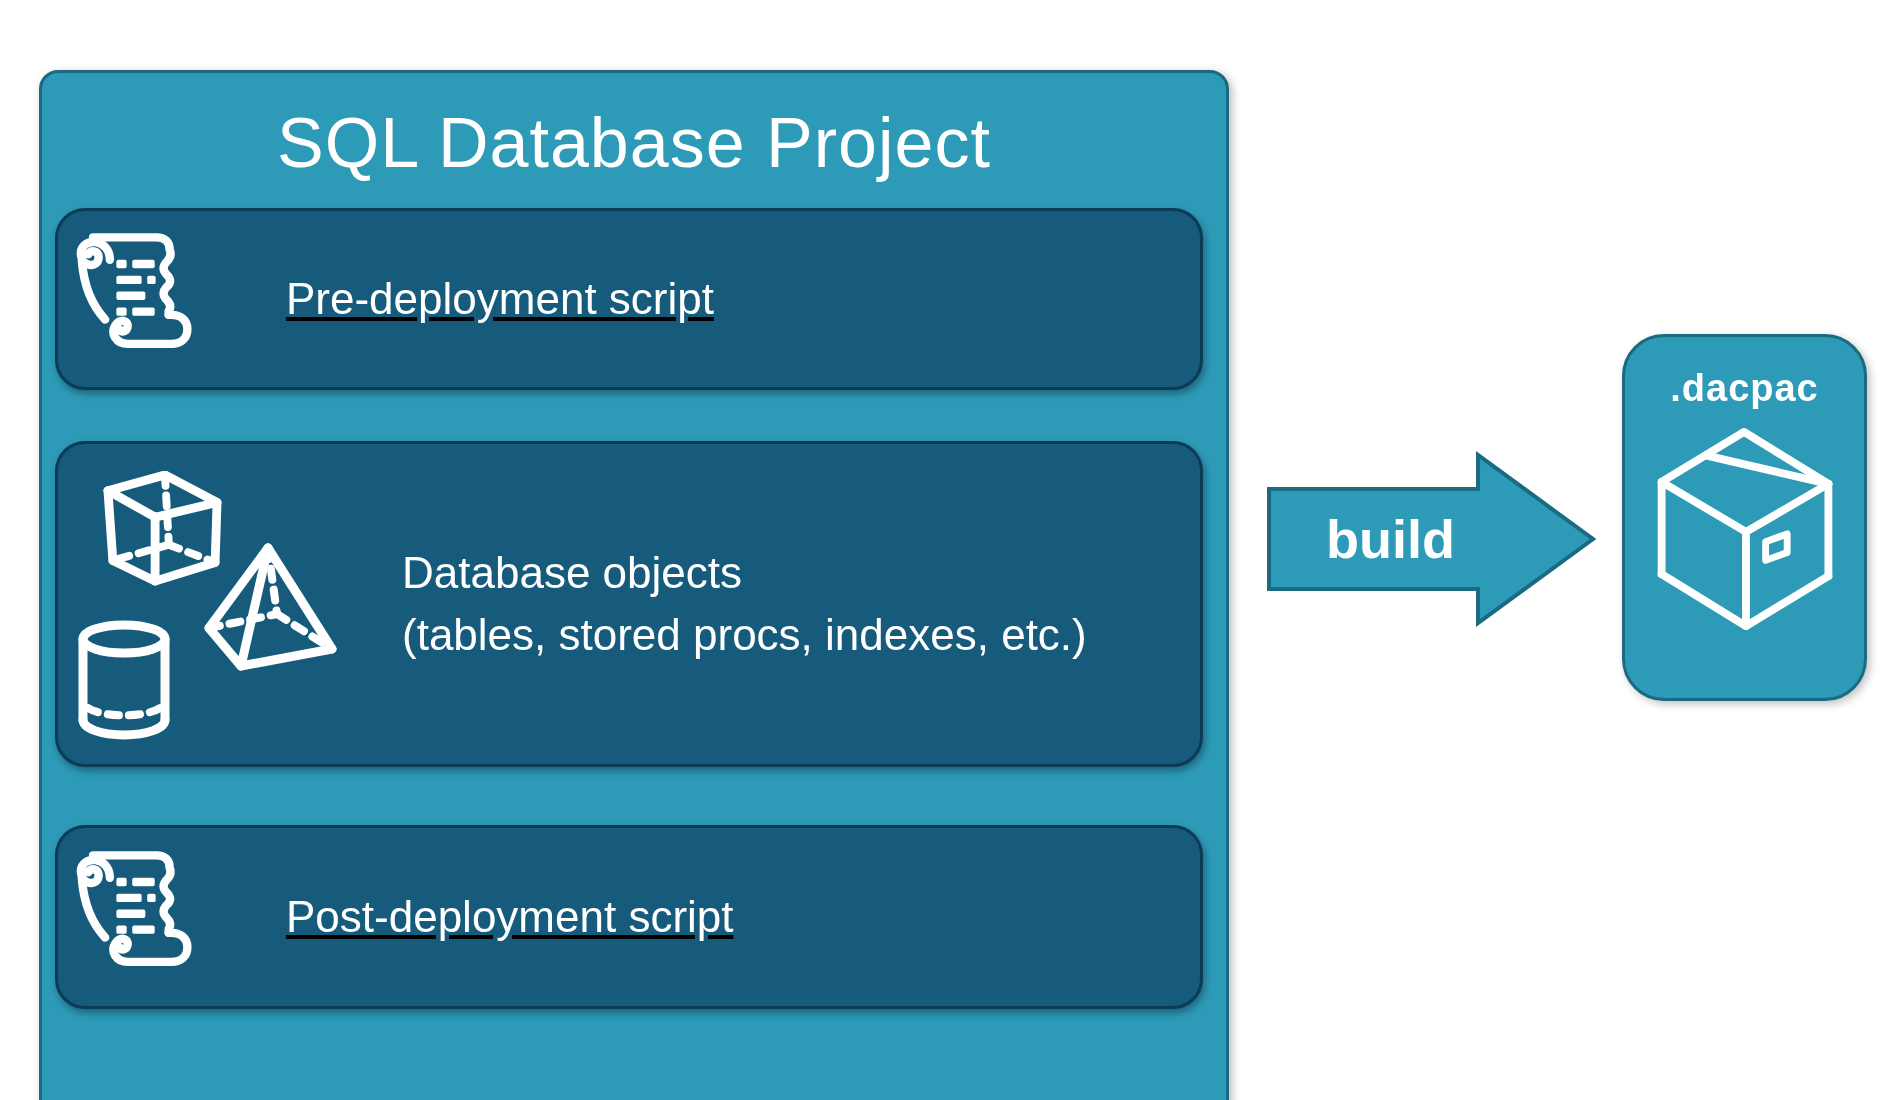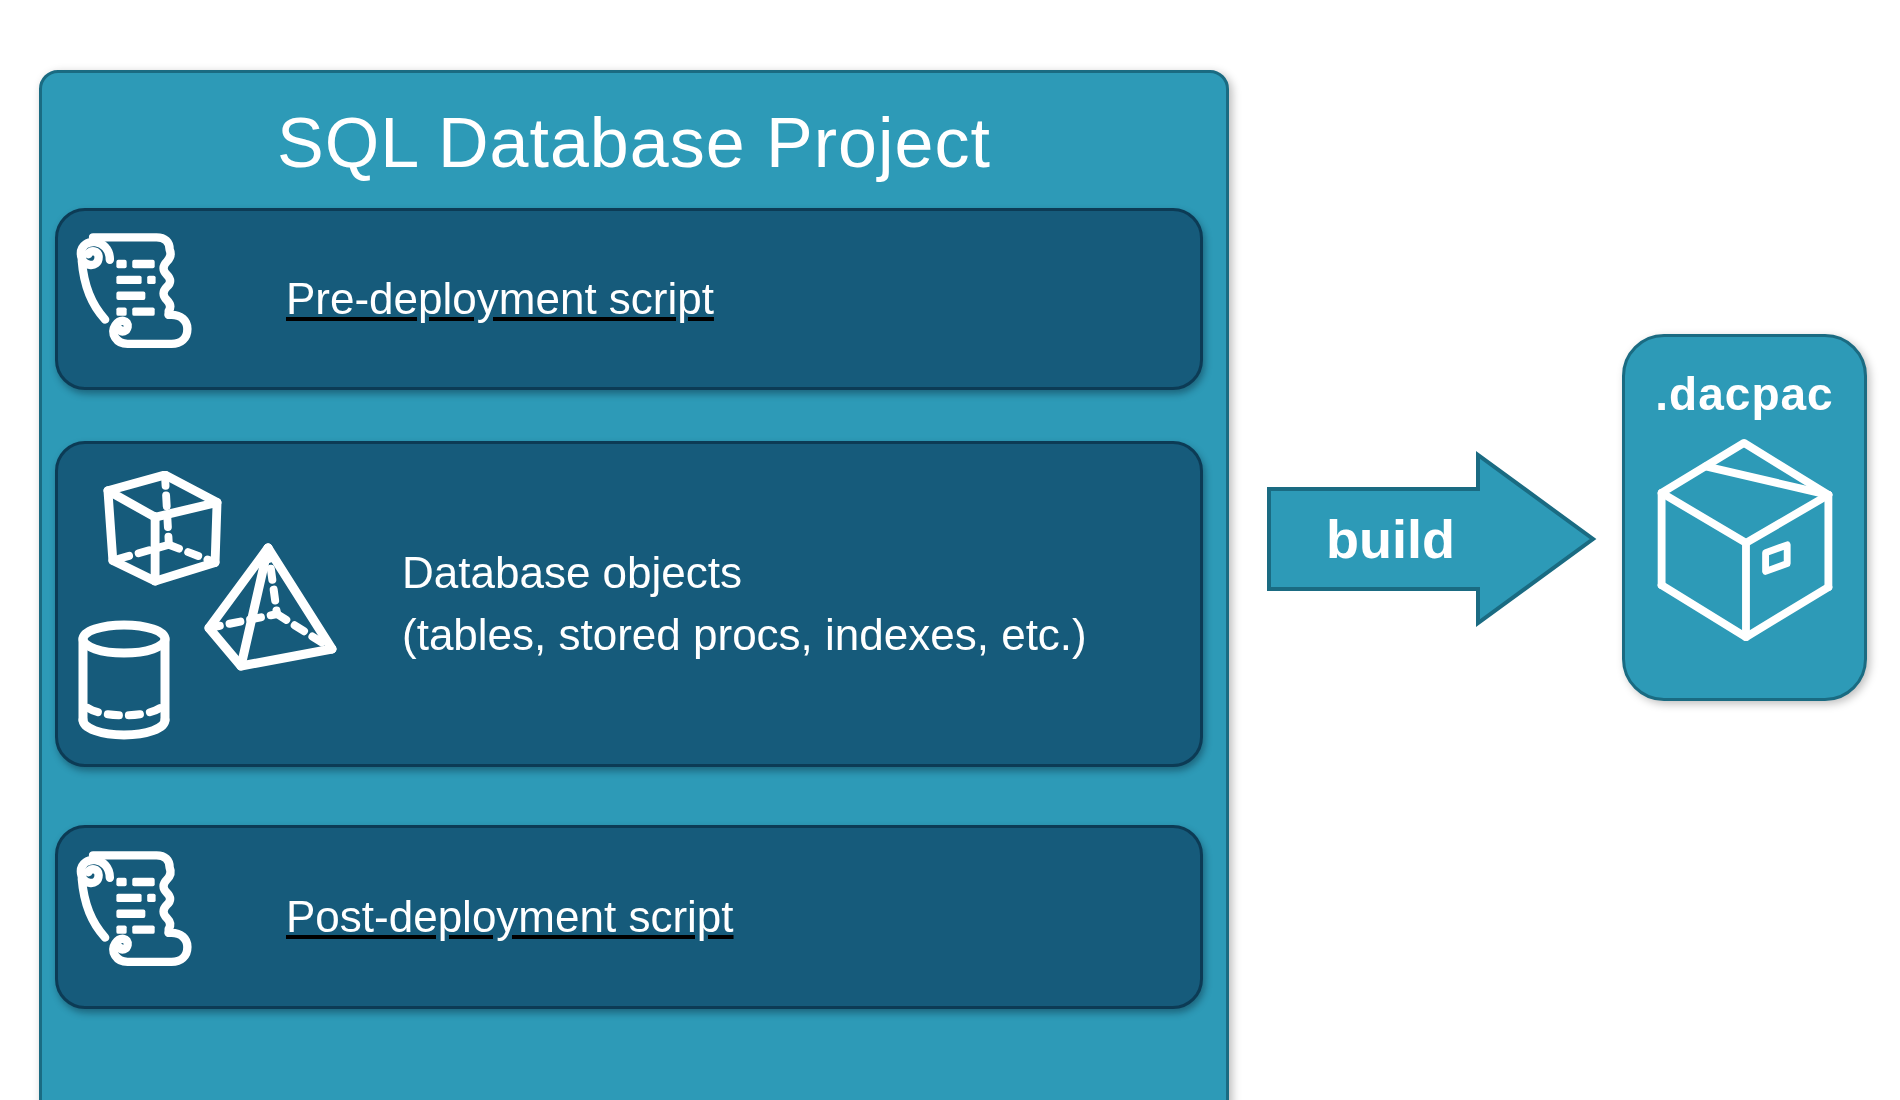--- a/index.html
+++ b/index.html
@@ -63,21 +63,21 @@
 
   .dacpac{
     position:absolute;left:1622px;top:334px;width:245px;height:367px;
     background:var(--teal);
     border:3px solid var(--teal_border);
     border-radius:42px;
     box-shadow:3px 3px 9px rgba(0,0,0,.25);
   }
   .dacpac-label{
     margin-top:30px;text-align:center;
-    color:var(--white);font-size:46px;font-weight:700;letter-spacing:1px;
+    color:var(--white);font-size:38px;font-weight:700;letter-spacing:1px;
   }
   .package-svg{display:block;margin:16px auto 0;width:182px;height:206px;}
 
   .stroke{stroke:#fff;fill:none;stroke-width:9;stroke-linejoin:round;stroke-linecap:round;}
   .stroke-thin{stroke:#fff;fill:none;stroke-width:7;stroke-linejoin:round;}
   .dashed{stroke:#fff;fill:none;stroke-width:8;stroke-linecap:round;stroke-dasharray:11 10;}
 </style>
 </head>
 <body>
 

